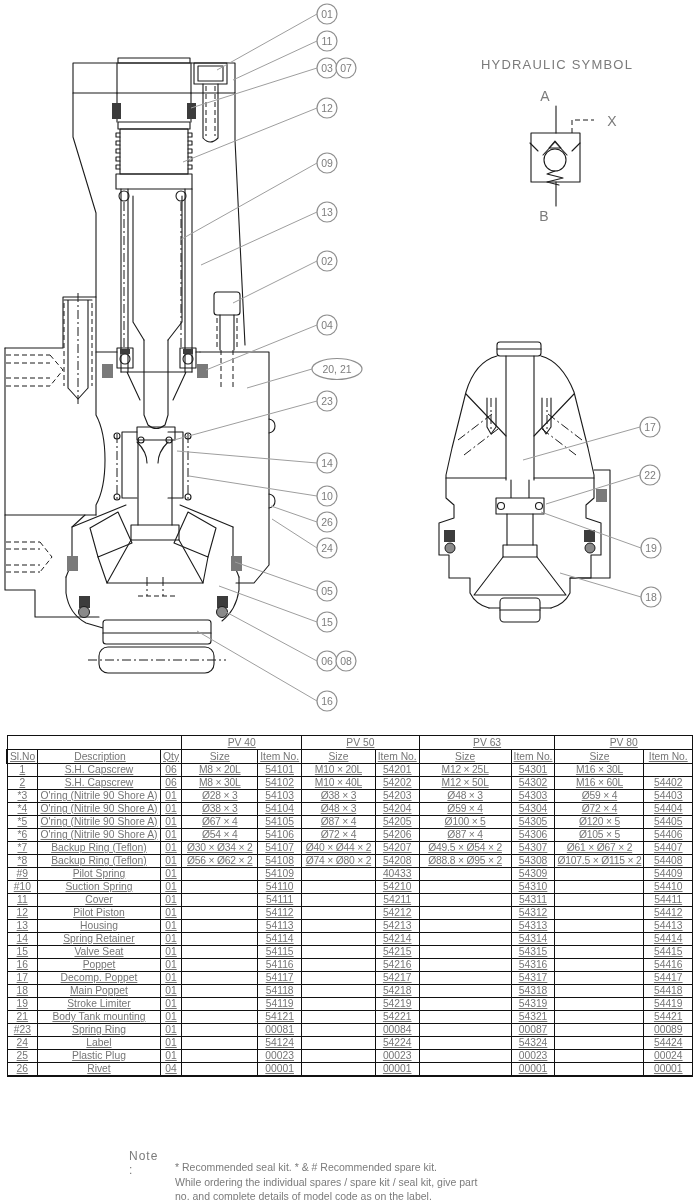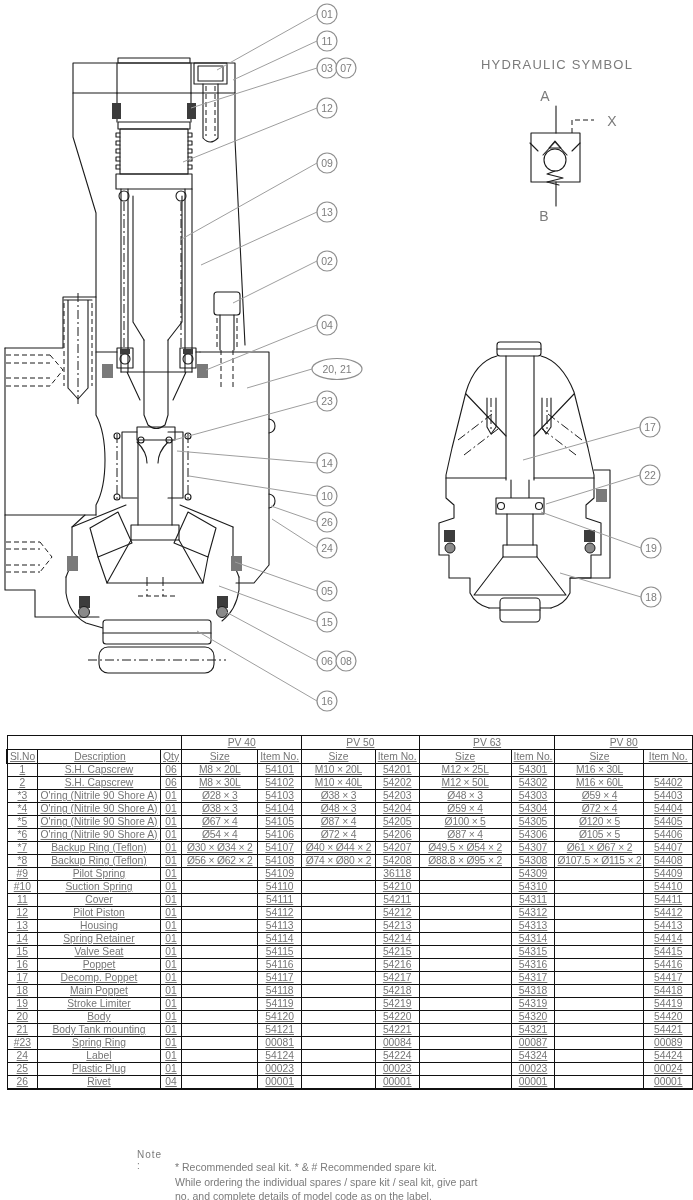--- a/index.html
+++ b/index.html
@@ -29,21 +29,21 @@
   th.nob{border:none;}
   th.tl{border-top:2px solid #111;margin-top:30px;}
   th.bl2,td.c3,td.c5,td.c7,td.c9{border-left:2px solid #111;}
   th.br2,td.c10{border-right:2px solid #111;}
   td.c0{border-left:2px solid #111;}
   td.c1{text-align:left;padding-left:4px;}
   td.c3,td.c5,td.c7,td.c9{text-align:left;padding-left:4px;letter-spacing:-0.2px;}
   tbody tr:last-child td{border-bottom:2px solid #111;}
 
   .note{position:absolute;left:125px;top:1146px;font-size:10.5px;color:#7b7b7b;}
-  .note .lbl{position:absolute;left:12px;top:3px;font-size:10px;letter-spacing:1px;}
+  .note .lbl{position:absolute;left:4px;top:3px;font-size:12px;letter-spacing:1px;}
   .note .body{position:absolute;left:50px;top:0;width:480px;line-height:14.5px;margin-top:14px;}
 </style>
 </head>
 <body>
 
 <div class="canvas">
 
 <svg width="693" height="732" viewBox="0 0 693 732">
 
   <g>
@@ -438,21 +438,21 @@
           <td class="c9">Ø107.5 × Ø115 × 2</td>
           <td class="c10">54408</td>
         </tr>
         <tr>
           <td class="c0">#9</td>
           <td class="c1">Pilot Spring</td>
           <td class="c2">01</td>
           <td class="c3"></td>
           <td class="c4">54109</td>
           <td class="c5"></td>
-          <td class="c6">36118</td>
+          <td class="c6">40433</td>
           <td class="c7"></td>
           <td class="c8">54309</td>
           <td class="c9"></td>
           <td class="c10">54409</td>
         </tr>
         <tr>
           <td class="c0">#10</td>
           <td class="c1">Suction Spring</td>
           <td class="c2">01</td>
           <td class="c3"></td>
@@ -573,33 +573,20 @@
           <td class="c1">Stroke Limiter</td>
           <td class="c2">01</td>
           <td class="c3"></td>
           <td class="c4">54119</td>
           <td class="c5"></td>
           <td class="c6">54219</td>
           <td class="c7"></td>
           <td class="c8">54319</td>
           <td class="c9"></td>
           <td class="c10">54419</td>
-        </tr>
-        <tr>
-          <td class="c0">20</td>
-          <td class="c1">Body</td>
-          <td class="c2">01</td>
-          <td class="c3"></td>
-          <td class="c4">54120</td>
-          <td class="c5"></td>
-          <td class="c6">54220</td>
-          <td class="c7"></td>
-          <td class="c8">54320</td>
-          <td class="c9"></td>
-          <td class="c10">54420</td>
         </tr>
         <tr>
           <td class="c0">21</td>
           <td class="c1">Body Tank mounting</td>
           <td class="c2">01</td>
           <td class="c3"></td>
           <td class="c4">54121</td>
           <td class="c5"></td>
           <td class="c6">54221</td>
           <td class="c7"></td>

